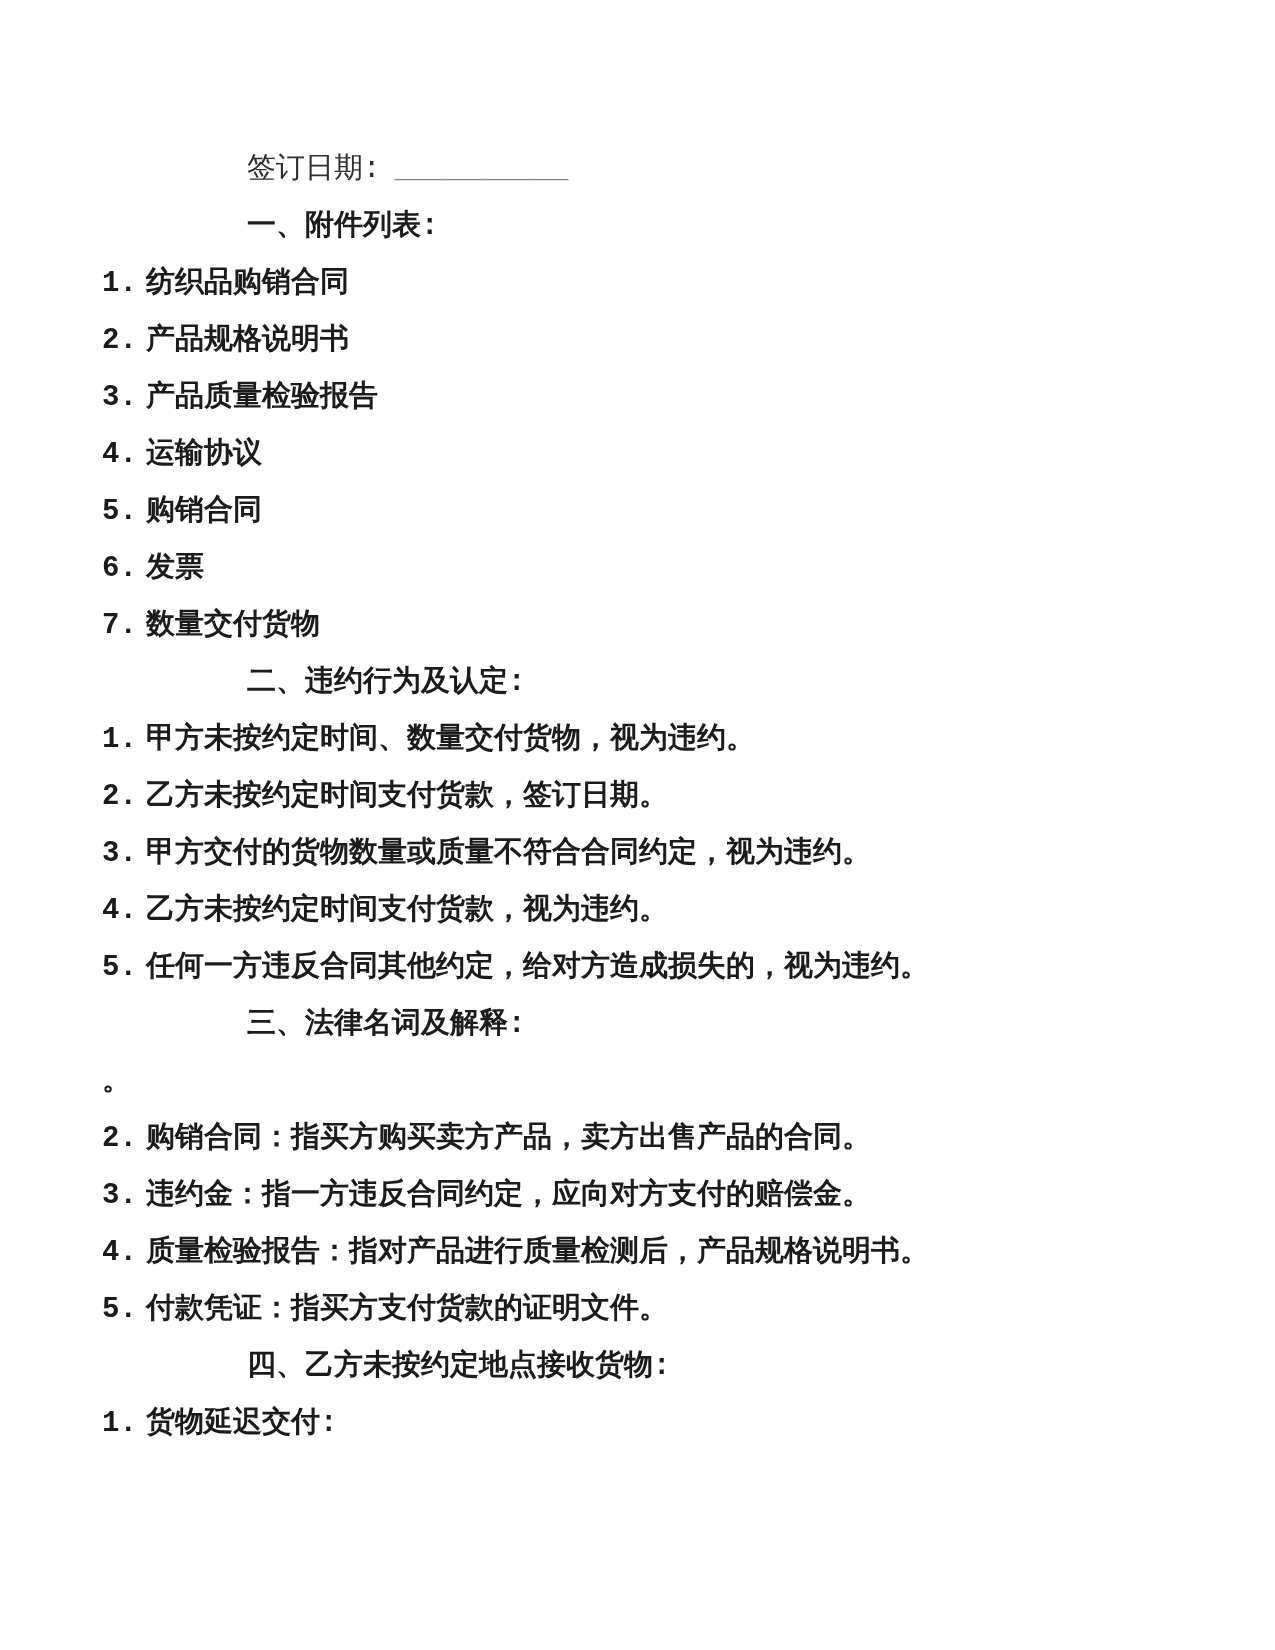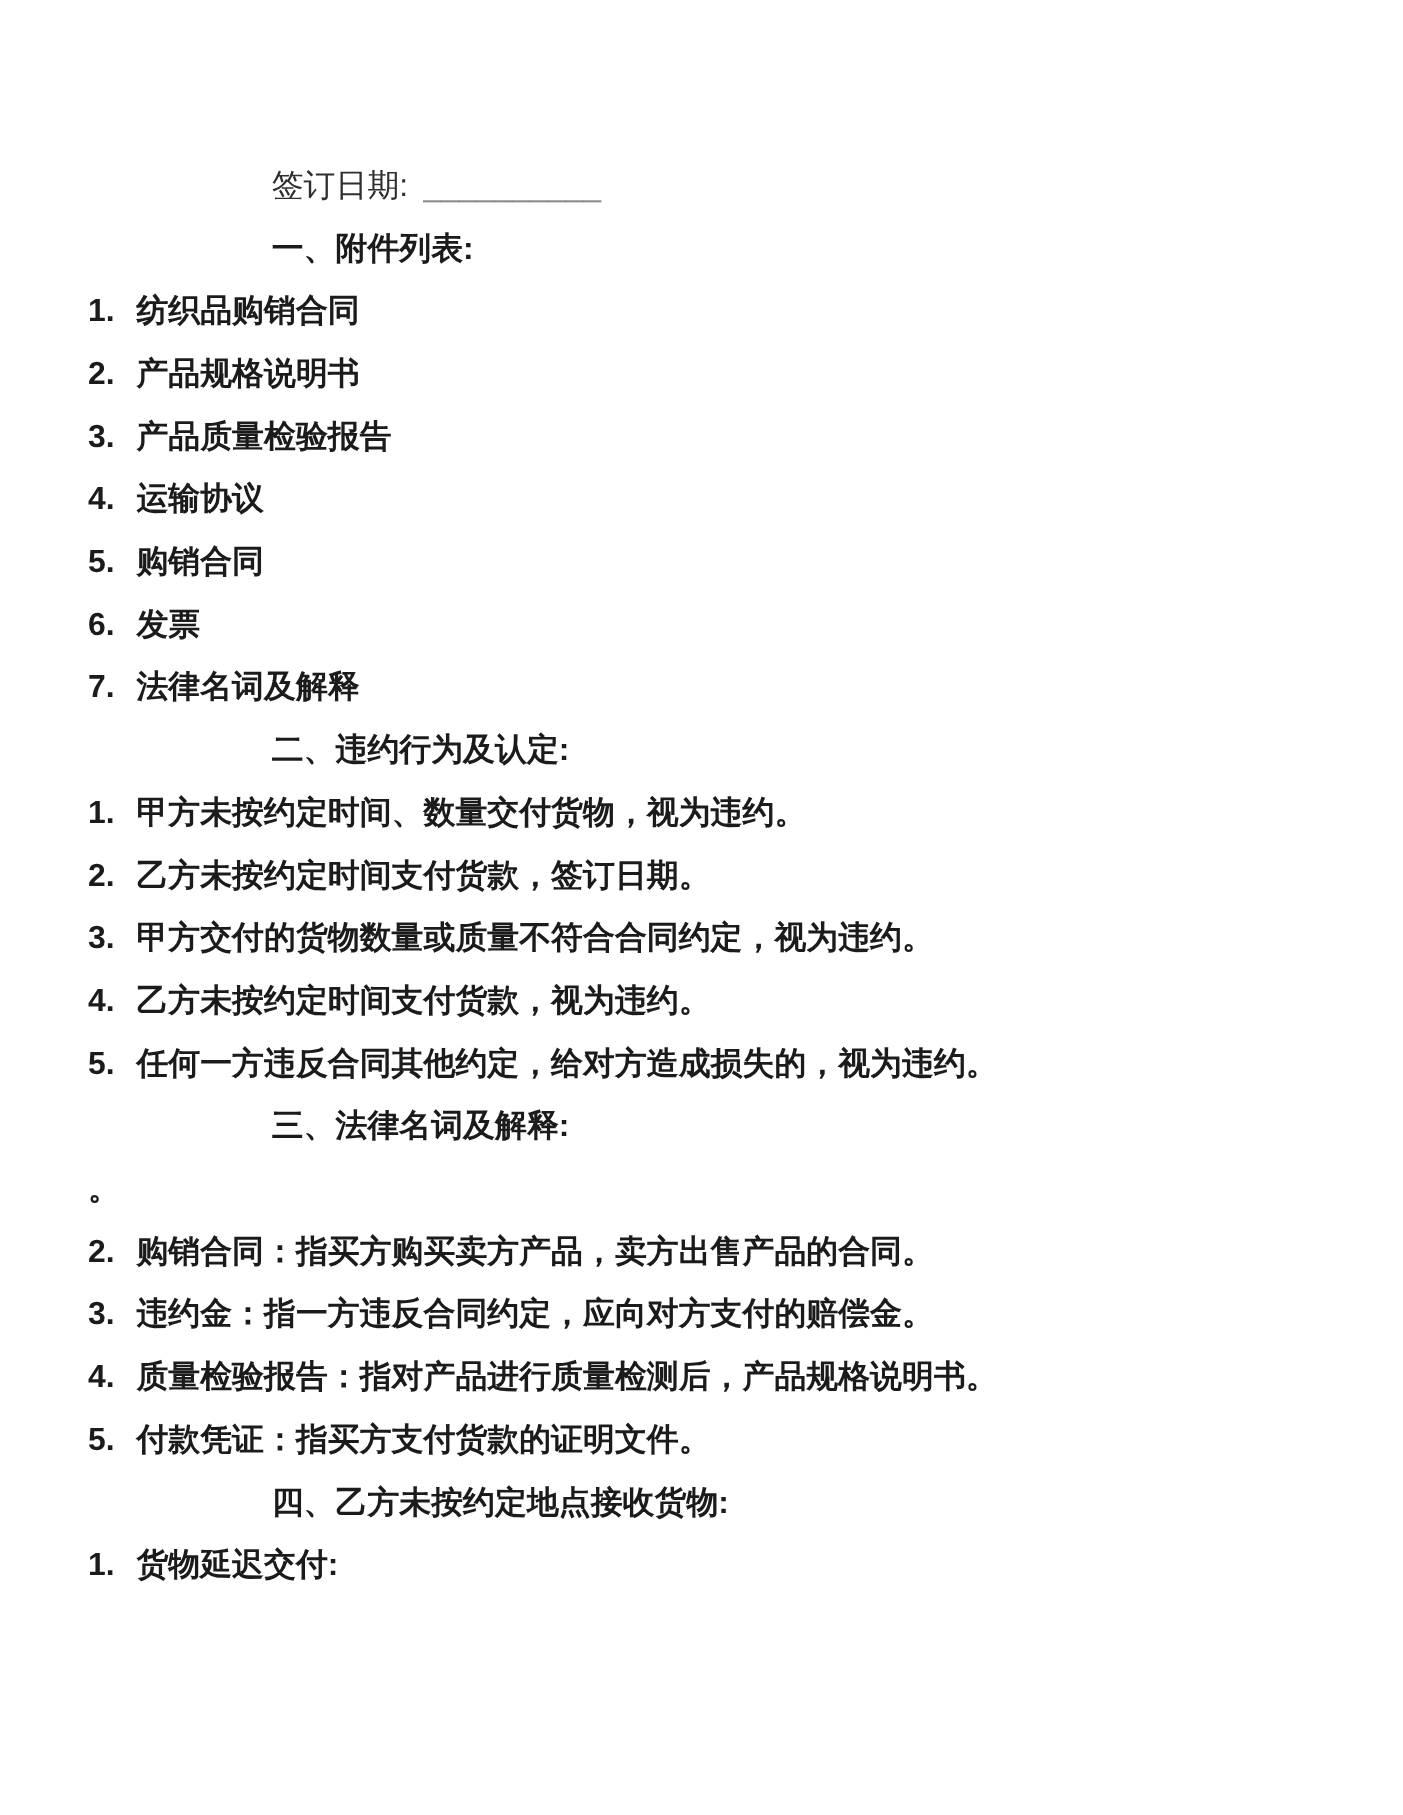--- a/index.html
+++ b/index.html
@@ -4,42 +4,42 @@
 <style>
   * { margin: 0; padding: 0; box-sizing: border-box; }
   html, body { background: #ffffff; }
   .page {
     position: relative;
     width: 1275px;
     height: 1650px;
     margin: 0 auto;
     background: #ffffff;
     color: #1b1b1b;
-    font-family: Liberation Sans, sans-serif;
+    font-family: Liberation Mono, monospace;
     padding-top: 141px;
     overflow: hidden;
   }
   .line {
     height: 57px;
     line-height: 57px;
     font-size: 29px;
     font-weight: 700;
     white-space: nowrap;
   }
   .line.date {
     margin-left: 247px;
     font-weight: 400;
     color: #2e2e2e;
   }
   .line.heading {
     margin-left: 247px;
   }
   .line.item,
   .line.cont {
-    margin-left: 80px;
+    margin-left: 102px;
   }
   .num {
     display: inline-block;
     width: 44px;
     font-weight: 700;
   }
   .blank {
     color: #8a8a8a;
     margin-left: 14px;
     font-weight: 400;
@@ -68,21 +68,21 @@
   <div class="line item">
     <span class="num">4.</span><span>运输协议</span>
   </div>
   <div class="line item">
     <span class="num">5.</span><span>购销合同</span>
   </div>
   <div class="line item">
     <span class="num">6.</span><span>发票</span>
   </div>
   <div class="line item">
-    <span class="num">7.</span><span>法律名词及解释</span>
+    <span class="num">7.</span><span>数量交付货物</span>
   </div>
 
   <div class="line heading">二、违约行为及认定:</div>
 
   <div class="line item">
     <span class="num">1.</span><span>甲方未按约定时间、数量交付货物，视为违约。</span>
   </div>
   <div class="line item">
     <span class="num">2.</span><span>乙方未按约定时间支付货款，签订日期。</span>
   </div>

